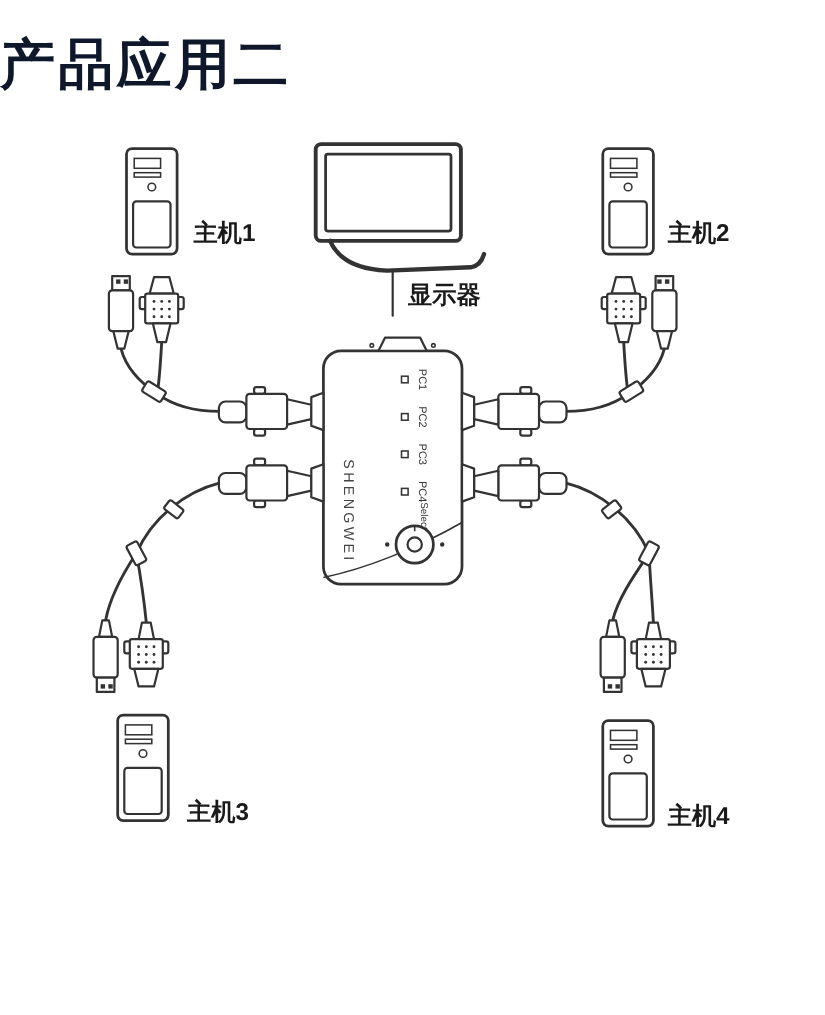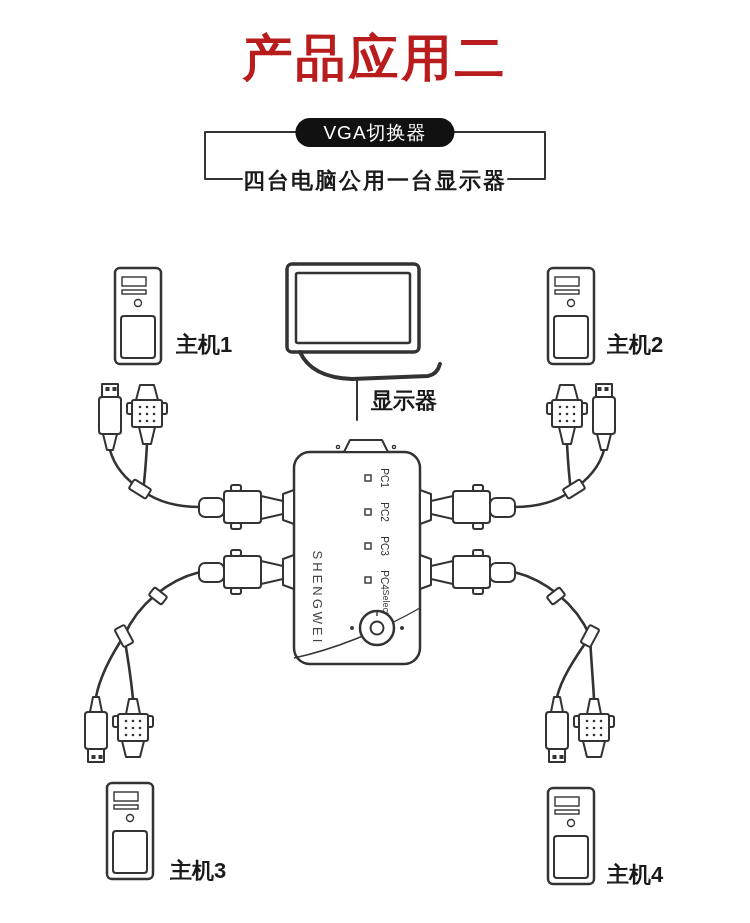--- a/index.html
+++ b/index.html
@@ -1,19 +1,19 @@
 <!DOCTYPE html>
 <html><head>
 <meta charset="utf-8">
 <style>
   html,body{margin:0;padding:0;background:#fff;}
   body{width:750px;height:923px;font-family:"Liberation Sans","DejaVu Sans",sans-serif;color:#111;overflow:hidden;}
   .page{position:relative;width:750px;height:923px;background:#fff;}
-  h1.title{margin:26px 0 0;height:64px;line-height:64px;text-align:center;
-    font-size:50px;font-weight:900;letter-spacing:3px;color:#b91c1c;}
+  h1.title{margin:26px 0 0;height:64px;line-height:64px;text-align:left;
+    font-size:50px;font-weight:900;letter-spacing:3px;color:#0f172a;}
   .badge-row{position:relative;width:750px;height:133px;}
   .badge-row svg.bracket{position:absolute;left:0;top:0;}
   .badge{position:absolute;left:50%;top:28px;transform:translateX(-50%);
     height:29px;line-height:29px;padding:0 28px;border-radius:15px;
     background:#111;color:#fff;font-size:19px;letter-spacing:1px;white-space:nowrap;}
   .subtitle{position:absolute;left:50%;top:76px;transform:translateX(-50%);
     font-size:22px;font-weight:600;letter-spacing:2px;color:#1a1a1a;white-space:nowrap;}
   svg{display:block;}
   .ln{stroke:#333;stroke-width:2;fill:none;stroke-linecap:round;stroke-linejoin:round;}
   .ln3{stroke:#333;stroke-width:2.5;fill:none;stroke-linecap:round;stroke-linejoin:round;}
@@ -26,28 +26,20 @@
   .small{font-family:"Liberation Sans","DejaVu Sans",sans-serif;font-size:10px;fill:#333;}
   .brand{font-family:"Liberation Sans","DejaVu Sans",sans-serif;font-size:13px;letter-spacing:3px;fill:#444;}
 </style>
 </head>
 <body>
 
 <div class="page">
 
   <h1 class="title">产品应用二</h1>
 
-  <div class="badge-row">
-    <svg class="bracket" width="750" height="133" viewBox="0 0 750 133">
-      <path class="ln" d="M300,42 H205 V89 H242"></path>
-      <path class="ln" d="M450,42 H545 V89 H508"></path>
-    </svg>
-    <div class="badge">VGA切换器</div>
-    <div class="subtitle">四台电脑公用一台显示器</div>
-  </div>
 
   <svg width="750" height="700" viewBox="0 223 750 700">
 
     <defs>
 
       <g id="tower">
         <rect class="wfill3" x="115" y="268" width="46" height="96" rx="5"></rect>
         <rect class="thin" x="122" y="277" width="24" height="9"></rect>
         <rect class="thin" x="122" y="290" width="24" height="4"></rect>
         <circle class="thin" cx="138" cy="303" r="3.5"></circle>

